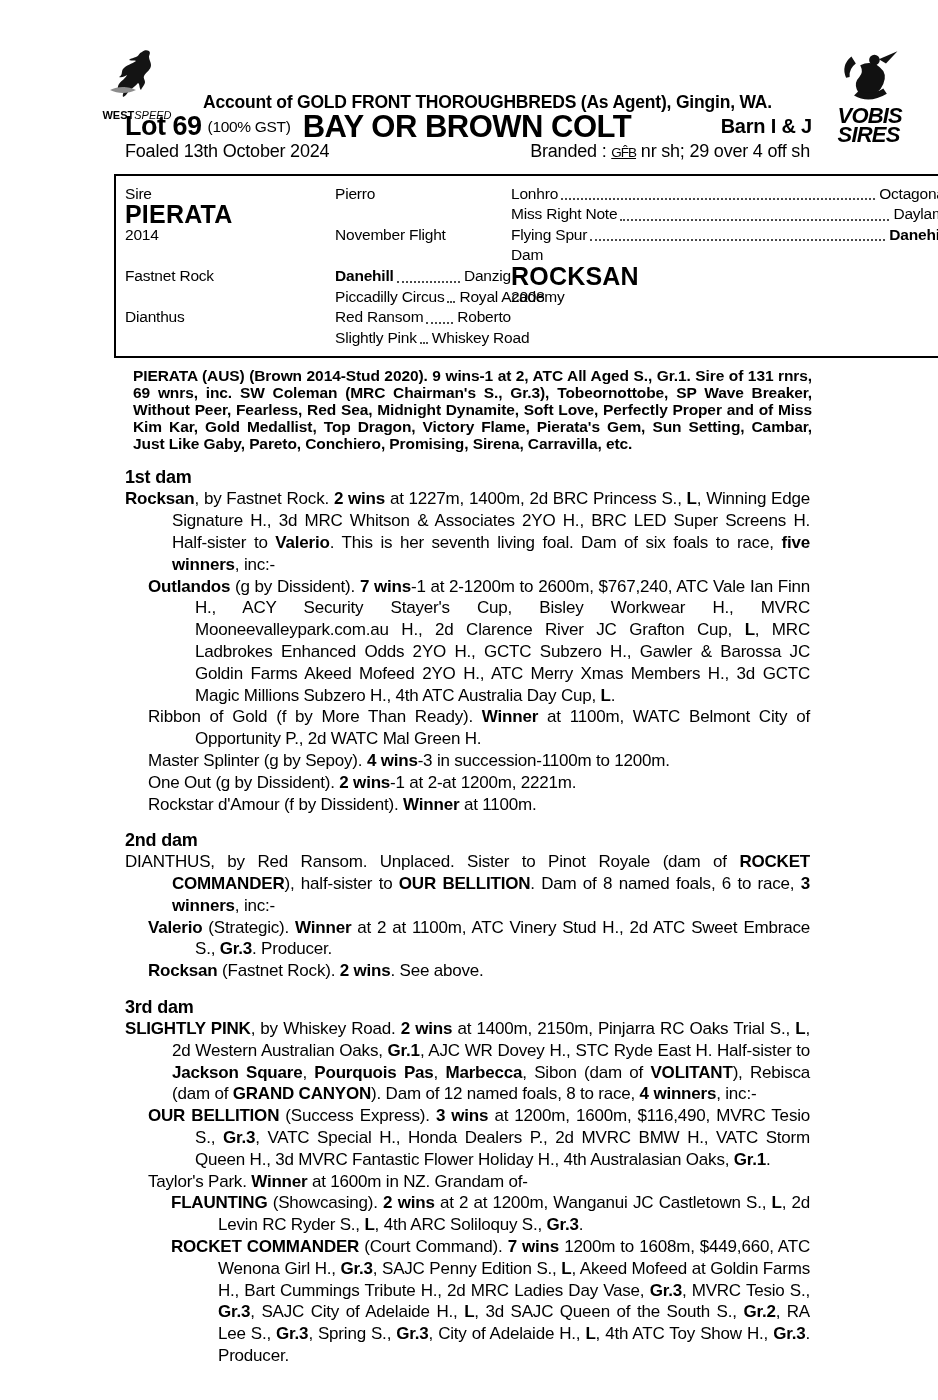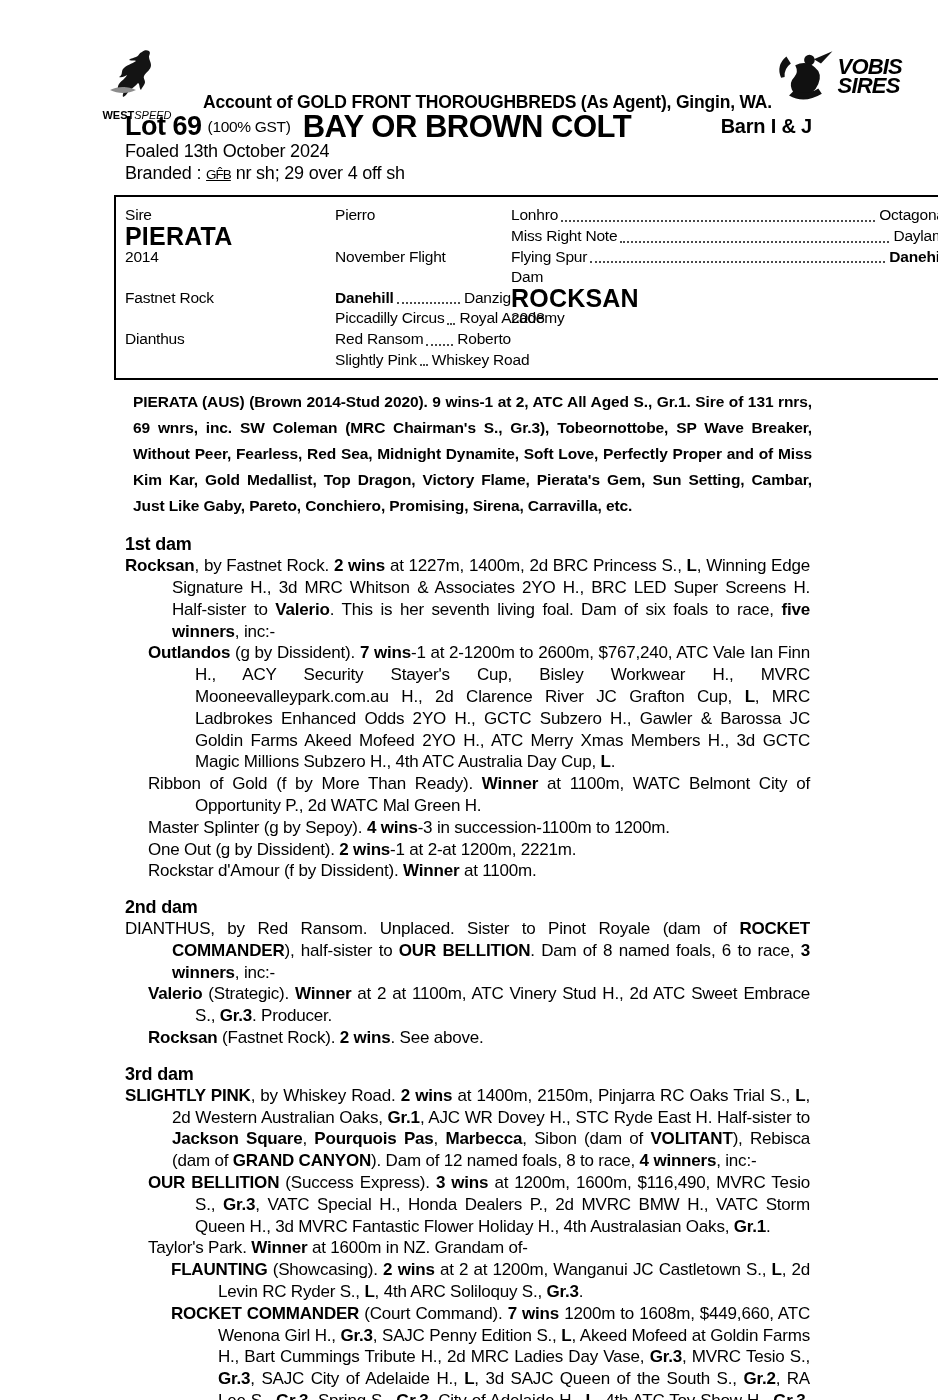--- a/index.html
+++ b/index.html
@@ -8,39 +8,39 @@
     font-family:"Liberation Sans",sans-serif;color:#000;
     font-size:17px;line-height:21.8px;letter-spacing:-0.2px;
   }
   
   .hdr{position:relative;height:116px;}
   .ws-logo{position:absolute;left:102px;top:50px;width:70px;text-align:center;}
   .ws-word{font-size:11px;line-height:11px;letter-spacing:0;white-space:nowrap;}
   .ws-word .w1{font-weight:bold;}
   .ws-word .w2{font-style:italic;font-weight:300;}
   .account{position:absolute;left:203px;top:92px;font-weight:bold;font-size:17.5px;letter-spacing:-0.2px;white-space:nowrap;}
-  .vobis{position:absolute;right:36px;top:48px;display:flex;align-items:center;gap:2px;}
+  .vobis{position:absolute;right:36px;top:48px;display:flex;align-items:center;gap:2px;flex-direction:column;}
   .vobis-txt{font-style:italic;font-weight:bold;font-size:22px;line-height:19px;letter-spacing:-0.8px;}
   
   .lotrow{margin:0 126px 0 125px;display:flex;align-items:flex-start;}
   .lot-label{font-weight:bold;font-size:27px;letter-spacing:-0.5px;white-space:nowrap;}
   .gst{font-size:15.5px;letter-spacing:-0.3px;margin:0 12px 0 6px;white-space:nowrap;}
   .horse-title{font-weight:bold;font-size:31px;letter-spacing:-0.5px;white-space:nowrap;}
   .barn{font-weight:bold;font-size:20px;margin-left:auto;white-space:nowrap;}
-  .foalrow{margin:3px 128px 0 125px;display:flex;justify-content:space-between;font-size:18px;letter-spacing:-0.2px;flex-direction:column;}
+  .foalrow{margin:3px 128px 0 125px;display:flex;justify-content:space-between;font-size:18px;letter-spacing:-0.2px;}
   .brandmark{font-size:13.5px;text-decoration:underline;letter-spacing:-1px;}
   
   .ped{box-sizing:border-box;margin:10px 0 0 114px;width:846px;border:2px solid #000;
        padding:8px 10px 8px 9px;display:grid;grid-template-columns:210px 176px 1fr;
        grid-auto-rows:20.6px;font-size:15.5px;line-height:20.6px;letter-spacing:-0.2px;}
   .pbig{font-weight:bold;font-size:25px;letter-spacing:0.2px;}
   .pc3{display:flex;align-items:baseline;white-space:nowrap;min-width:0;}
   .lead{flex:1 1 auto;height:0;border-bottom:2px dotted #4a4a4a;align-self:flex-end;margin:0 4px 4px 3px;min-width:8px;}
   
-  .blurb{margin:9px 126px 0 133px;font-weight:bold;font-size:15.5px;line-height:26px;
+  .blurb{margin:9px 126px 0 133px;font-weight:bold;font-size:15.5px;line-height:17px;
          text-align:justify;letter-spacing:-0.1px;}
   
   .sections{margin:0 128px 0 125px;}
   .sec{margin-top:14px;}
   .sec-h{font-weight:bold;font-size:18px;line-height:22px;}
   .para{text-align:justify;}
   .lv0{padding-left:47px;text-indent:-47px;}
   .lv1{margin-left:23px;padding-left:47px;text-indent:-47px;}
   .lv2{margin-left:46px;padding-left:47px;text-indent:-47px;}
   b{font-weight:bold;}

